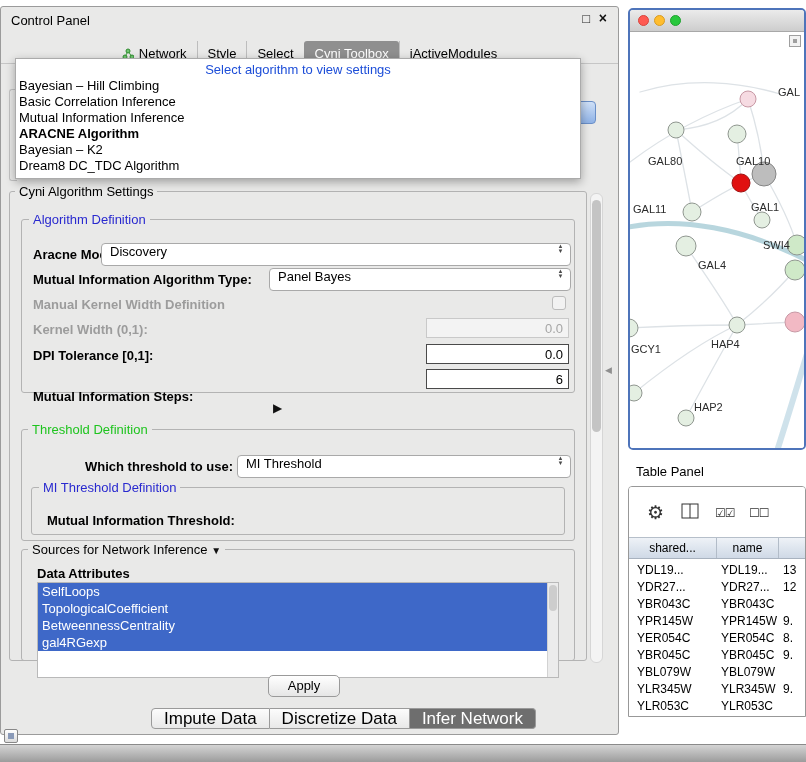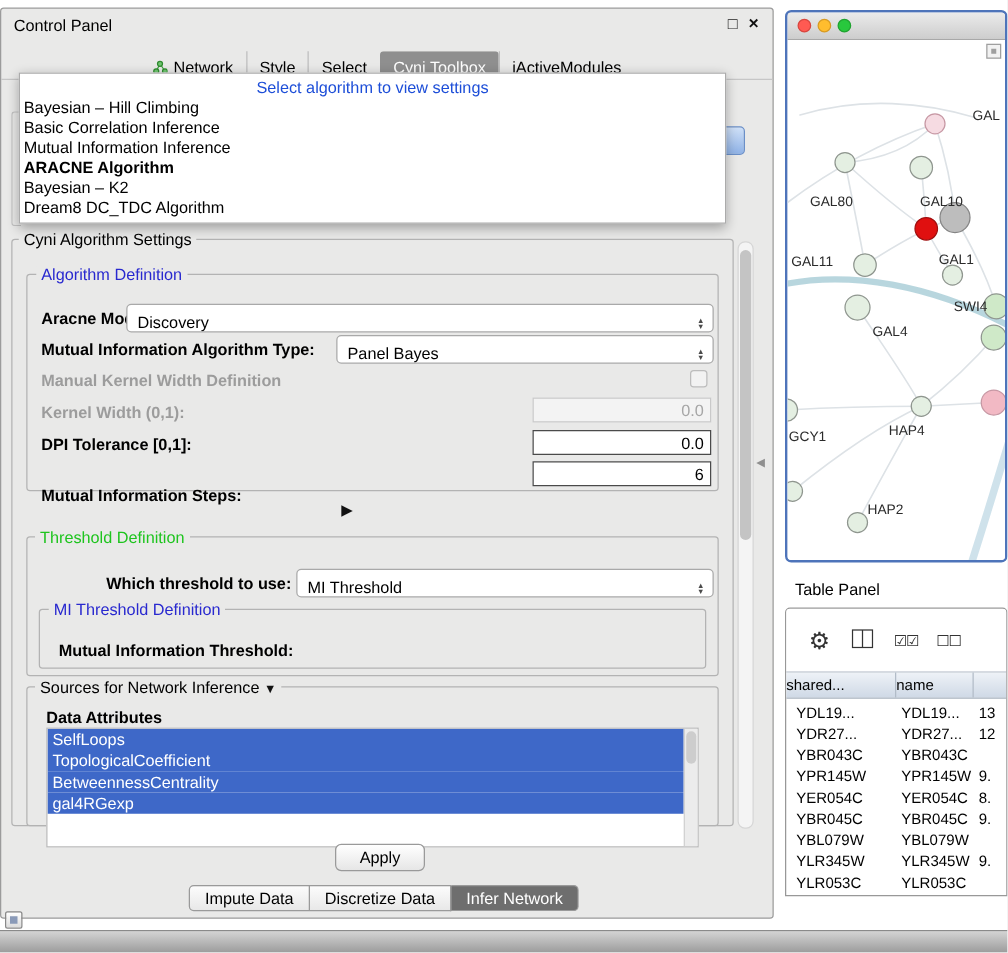--- a/index.html
+++ b/index.html
@@ -39,21 +39,21 @@
   
   .groupbox{position:absolute;border:1px solid #b3b3b3;border-radius:3px}
   .legend{position:absolute;background:#e9e9e8;padding:0 4px;line-height:13px;font-size:13px;white-space:nowrap;z-index:2}
   .legend.blue{color:#2929cf}
   .legend.green{color:#1ec41e}
 
   .lbl{position:absolute;font-size:13px;white-space:nowrap}
   .lbl.dim{color:#9c9c9c}
 
   .combo{position:absolute;background:#fff;border:1px solid #a9a9a9;border-radius:4px;
-    display:flex;align-items:flex-end;height:23px}
+    display:flex;align-items:flex-start;height:23px}
   .combo .val{flex:1;padding-left:8px;font-size:13px;white-space:nowrap;overflow:hidden}
   .combo .arrows{width:15px;margin-right:2px;display:flex;flex-direction:column;
     align-items:center;font-size:6px;line-height:5px;color:#4a4a4a}
 
   .field{position:absolute;background:#fff;border:1px solid #4a4a4a;height:20px;
     text-align:right;padding:2px 5px 0 0;font-size:13px}
   .field.disabled{background:#f3f3f3;border:1px solid #c9c9c9;color:#a6a6a6}
 
   .checkbox{position:absolute;width:14px;height:14px;border:1px solid #bcbcbc;
     background:#f2f2f2;border-radius:3px}
@@ -74,21 +74,21 @@
     background:#f4f4f4;border:1px solid #d6d6d6;border-radius:6px}
   #settings-scrollbar .thumb{position:absolute;left:1px;top:6px;width:9px;height:232px;
     background:#c4c4c4;border-radius:5px}
 
   
   #apply-btn{position:absolute;left:267px;top:668px;width:72px;height:22px;
     background:linear-gradient(#ffffff,#e6e6e6);border:1px solid #9a9a9a;border-radius:5px;
     text-align:center;line-height:20px;font-size:13px;cursor:default}
   #bottom-tabs{position:absolute;left:150px;top:701px;height:21px;display:flex}
   .btab{height:21px;line-height:19px;text-align:center;border:1px solid #9a9a9a;
-    background:linear-gradient(#fcfcfc,#e8e8e8);font-size:13px;padding:0 12px;cursor:default}
+    background:linear-gradient(#fcfcfc,#e8e8e8);font-size:17px;padding:0 12px;cursor:default}
   .btab + .btab{border-left:none}
   .btab.first{border-radius:4px 0 0 4px}
   .btab.last{border-radius:0 4px 4px 0}
   .btab.active{background:#6e6e6e;color:#fff}
 
   .splitter-arrow{position:absolute;left:605px;top:365px;font-size:9px;color:#8f8f8f}
 
   
   #network-window{position:absolute;left:628px;top:8px;width:178px;height:442px;
     border:2px solid #4e74ba;border-radius:5px;background:#fff;overflow:hidden}
@@ -116,21 +116,21 @@
   #table-panel{position:absolute;left:628px;top:486px;width:178px;height:231px;background:#fff;
     border:1px solid #989898;border-radius:4px 4px 0 0;overflow:hidden}
   .tp-toolbar{position:relative;height:50px;background:#fff}
   .tp-icon{position:absolute;top:14px;color:#333;cursor:default}
   .tp-gear{left:18px;font-size:19px}
   .tp-cols{left:52px;top:16px}
   .tp-checked{left:86px;top:19px;font-size:12px;letter-spacing:-1px}
   .tp-unchecked{left:120px;top:19px;font-size:12px;letter-spacing:-1px}
   .tp-header{display:flex;height:22px;background:linear-gradient(#eef2f7,#cfd9e6);
     border-top:1px solid #b6bfca;border-bottom:1px solid #a8b2bf;font-size:12px}
-  .tp-hcell{line-height:21px;border-right:1px solid #b2bcc8;overflow:hidden;white-space:nowrap}
+  .tp-hcell{line-height:21px;text-align:center;border-right:1px solid #b2bcc8;overflow:hidden;white-space:nowrap}
   .tp-rows{padding-top:3px}
   .tp-row{display:flex;height:17px;line-height:17px;font-size:12px;white-space:nowrap}
   .c1{width:88px;padding-left:8px;overflow:hidden}
   .c2{width:62px;padding-left:4px;overflow:hidden}
   .c3{width:26px;padding-left:4px;overflow:hidden}
 
   
   #status-bar{position:absolute;left:0;top:744px;width:806px;height:18px;
     background:linear-gradient(#d4d4d4,#9c9c9c);border-top:1px solid #8a8a8a}
   #corner-icon{position:absolute;left:4px;top:729px;width:14px;height:14px;border:1px solid #888;

